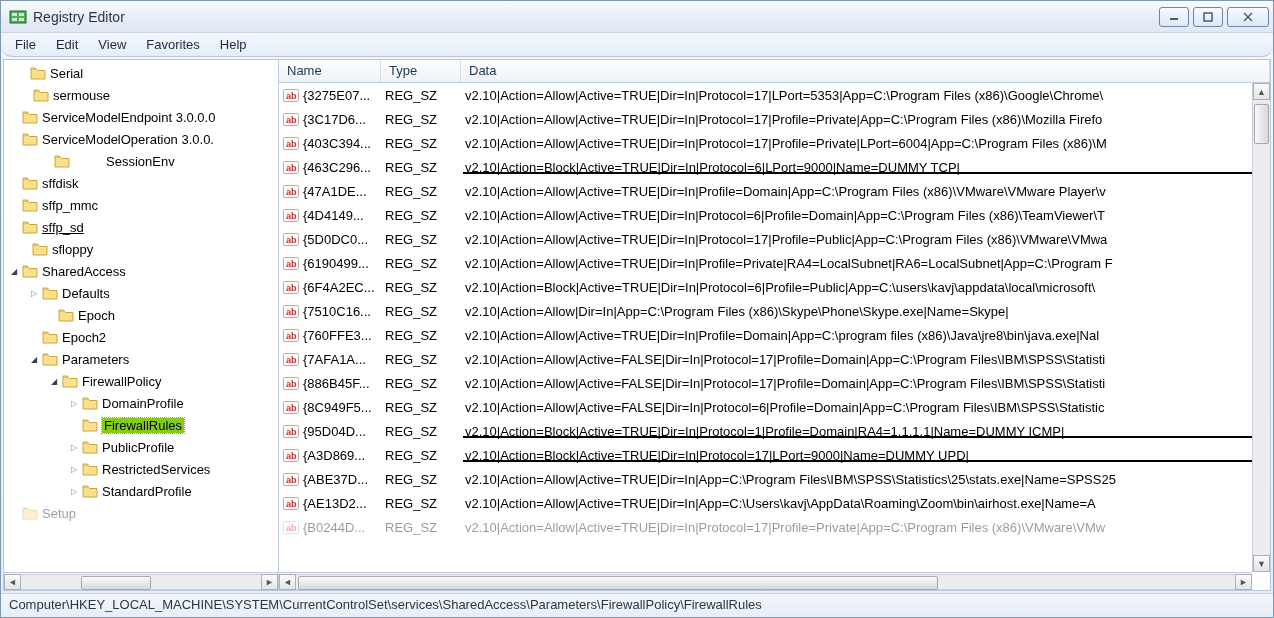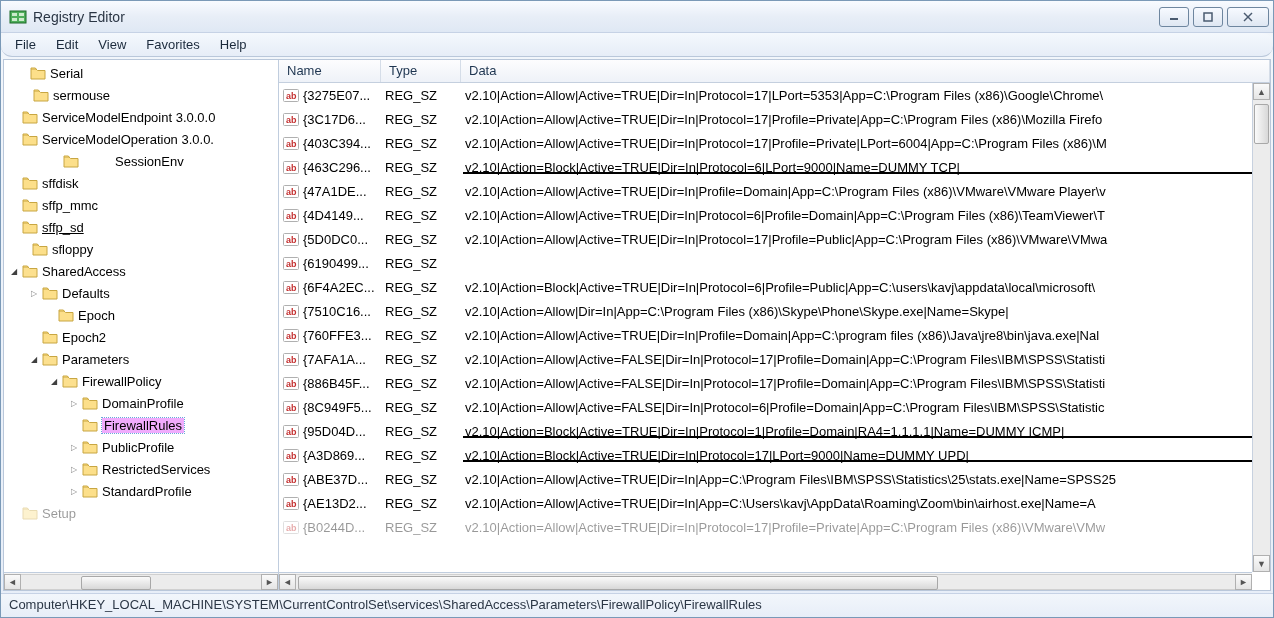--- a/index.html
+++ b/index.html
@@ -115,21 +115,21 @@
   .tree-row .folder {
     width: 16px;
     height: 14px;
     margin: 0 4px 0 2px;
     display: inline-block;
   }
   .tree-row .label {
     color: #000;
   }
   .tree-row.selected .label {
-    background: #f0abfc;
+    background: #84cc16;
     outline: 1px dotted #6aa8d8;
     padding: 0 2px;
   }
   .hscroll {
     height: 18px;
     border-top: 1px solid #c0cdde;
     display: flex;
     align-items: center;
     background: #f3f3f3;
   }
@@ -330,21 +330,21 @@
               <span class="label">ServiceModelEndpoint 3.0.0.0</span>
             </div>
             <div class="tree-row" style="padding-left: 4px;">
               <span class="exp" style="font-size: 8px; color: rgb(136, 136, 136);"></span>
               <span class="folder"><svg viewBox="0 0 16 14">
     <path d="M1 3 L6 3 L7.5 4.5 L15 4.5 L15 13 L1 13 Z" fill="#fcdf8a" stroke="#c8a642"></path>
     <path d="M1 3 L1 2 L5 2 L6.5 3" fill="#f8d978" stroke="#c8a642"></path>
   </svg></span>
               <span class="label">ServiceModelOperation 3.0.0.</span>
             </div>
-            <div class="tree-row" style="padding-left: 13px; gap: 32px;">
+            <div class="tree-row" style="padding-left: 4px; gap: 32px;">
               <span class="exp" style="font-size: 8px; color: rgb(136, 136, 136);"></span>
               <span class="folder"><svg viewBox="0 0 16 14">
     <path d="M1 3 L6 3 L7.5 4.5 L15 4.5 L15 13 L1 13 Z" fill="#fcdf8a" stroke="#c8a642"></path>
     <path d="M1 3 L1 2 L5 2 L6.5 3" fill="#f8d978" stroke="#c8a642"></path>
   </svg></span>
               <span class="label">SessionEnv</span>
             </div>
             <div class="tree-row" style="padding-left: 4px;">
               <span class="exp" style="font-size: 8px; color: rgb(136, 136, 136);"></span>
               <span class="folder"><svg viewBox="0 0 16 14">
@@ -570,20 +570,21 @@
           </div>
           <div class="list-row">
             <div class="cell-name">
               <span class="reg-icon"><svg viewBox="0 0 16 16">
     <rect x="0.5" y="2.5" width="15" height="12" rx="1" fill="#fff" stroke="#b0b0b0"></rect>
     <text x="3" y="12" font-size="9" font-family="Arial" fill="#c43030" font-weight="bold">ab</text>
   </svg></span>
               <span>{6190499...</span>
             </div>
             <div class="cell-type">REG_SZ</div>
+            <div class="cell-data">v2.10|Action=Allow|Active=TRUE|Dir=In|Profile=Private|RA4=LocalSubnet|RA6=LocalSubnet|App=C:\Program F</div>
           </div>
           <div class="list-row">
             <div class="cell-name">
               <span class="reg-icon"><svg viewBox="0 0 16 16">
     <rect x="0.5" y="2.5" width="15" height="12" rx="1" fill="#fff" stroke="#b0b0b0"></rect>
     <text x="3" y="12" font-size="9" font-family="Arial" fill="#c43030" font-weight="bold">ab</text>
   </svg></span>
               <span>{6F4A2EC...</span>
             </div>
             <div class="cell-type">REG_SZ</div>

